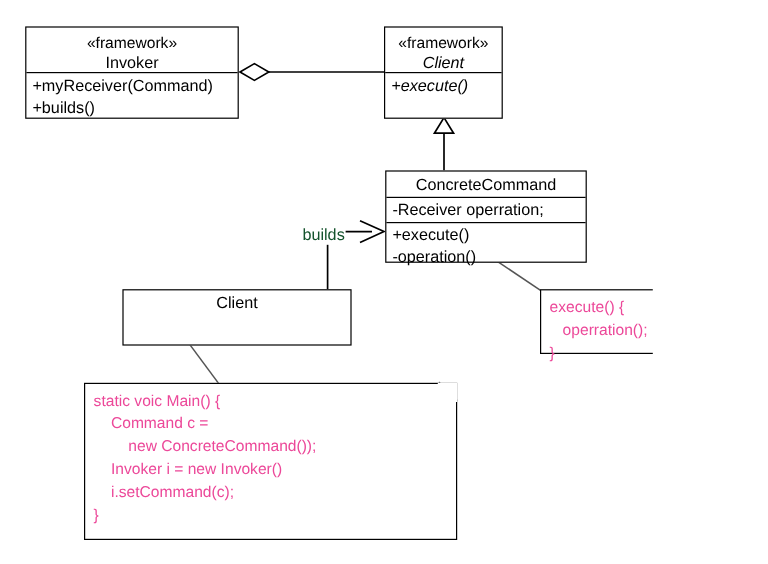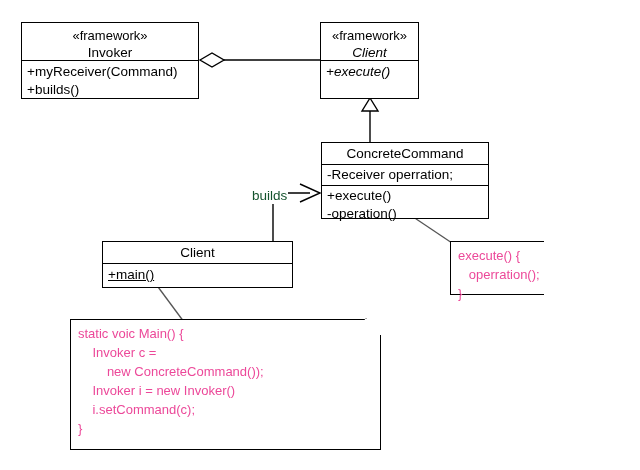--- a/index.html
+++ b/index.html
@@ -186,43 +186,40 @@
     <div class="compartment comp-members" style="padding-top:1px;">
       <div class="line">+execute()</div>
       <div class="line">-operation()</div>
     </div>
   </div>
 
   <div class="uml-class" style="left:90px; top:241px; width:191px; height:47px;margin-left:12px;">
     <div class="compartment comp-title" style="height:21px; padding-top:2px;">
       <div class="line">Client</div>
     </div>
-    <div class="compartment comp-members" style="padding-top:1px;">
-      <span class="line underline">+main()</span>
-    </div>
   </div>
 
   <div class="edge-label" style="left:251px; top:188px;">builds</div>
 
   <div class="uml-note" style="left:450px; top:241px; width:170px; height:54px;">
     <div class="note-mask"></div>
     <div class="note-fold"></div>
     <div class="note-body">
       <div class="note-line">execute() {</div>
       <div class="note-line">   operration();</div>
       <div class="note-line">}</div>
     </div>
   </div>
 
   <div class="uml-note" style="left:70px; top:319px; width:311px; height:131px;">
     <div class="note-mask"></div>
     <div class="note-fold"></div>
     <div class="note-body">
       <div class="note-line">static voic Main() {</div>
-      <div class="note-line">    Invoker c =</div>
+      <div class="note-line">    Command c =</div>
       <div class="note-line">        new ConcreteCommand());</div>
       <div class="note-line">    Invoker i = new Invoker()</div>
       <div class="note-line">    i.setCommand(c);</div>
       <div class="note-line">}</div>
     </div>
   </div>
 
 </div>
 
 </body></html>

